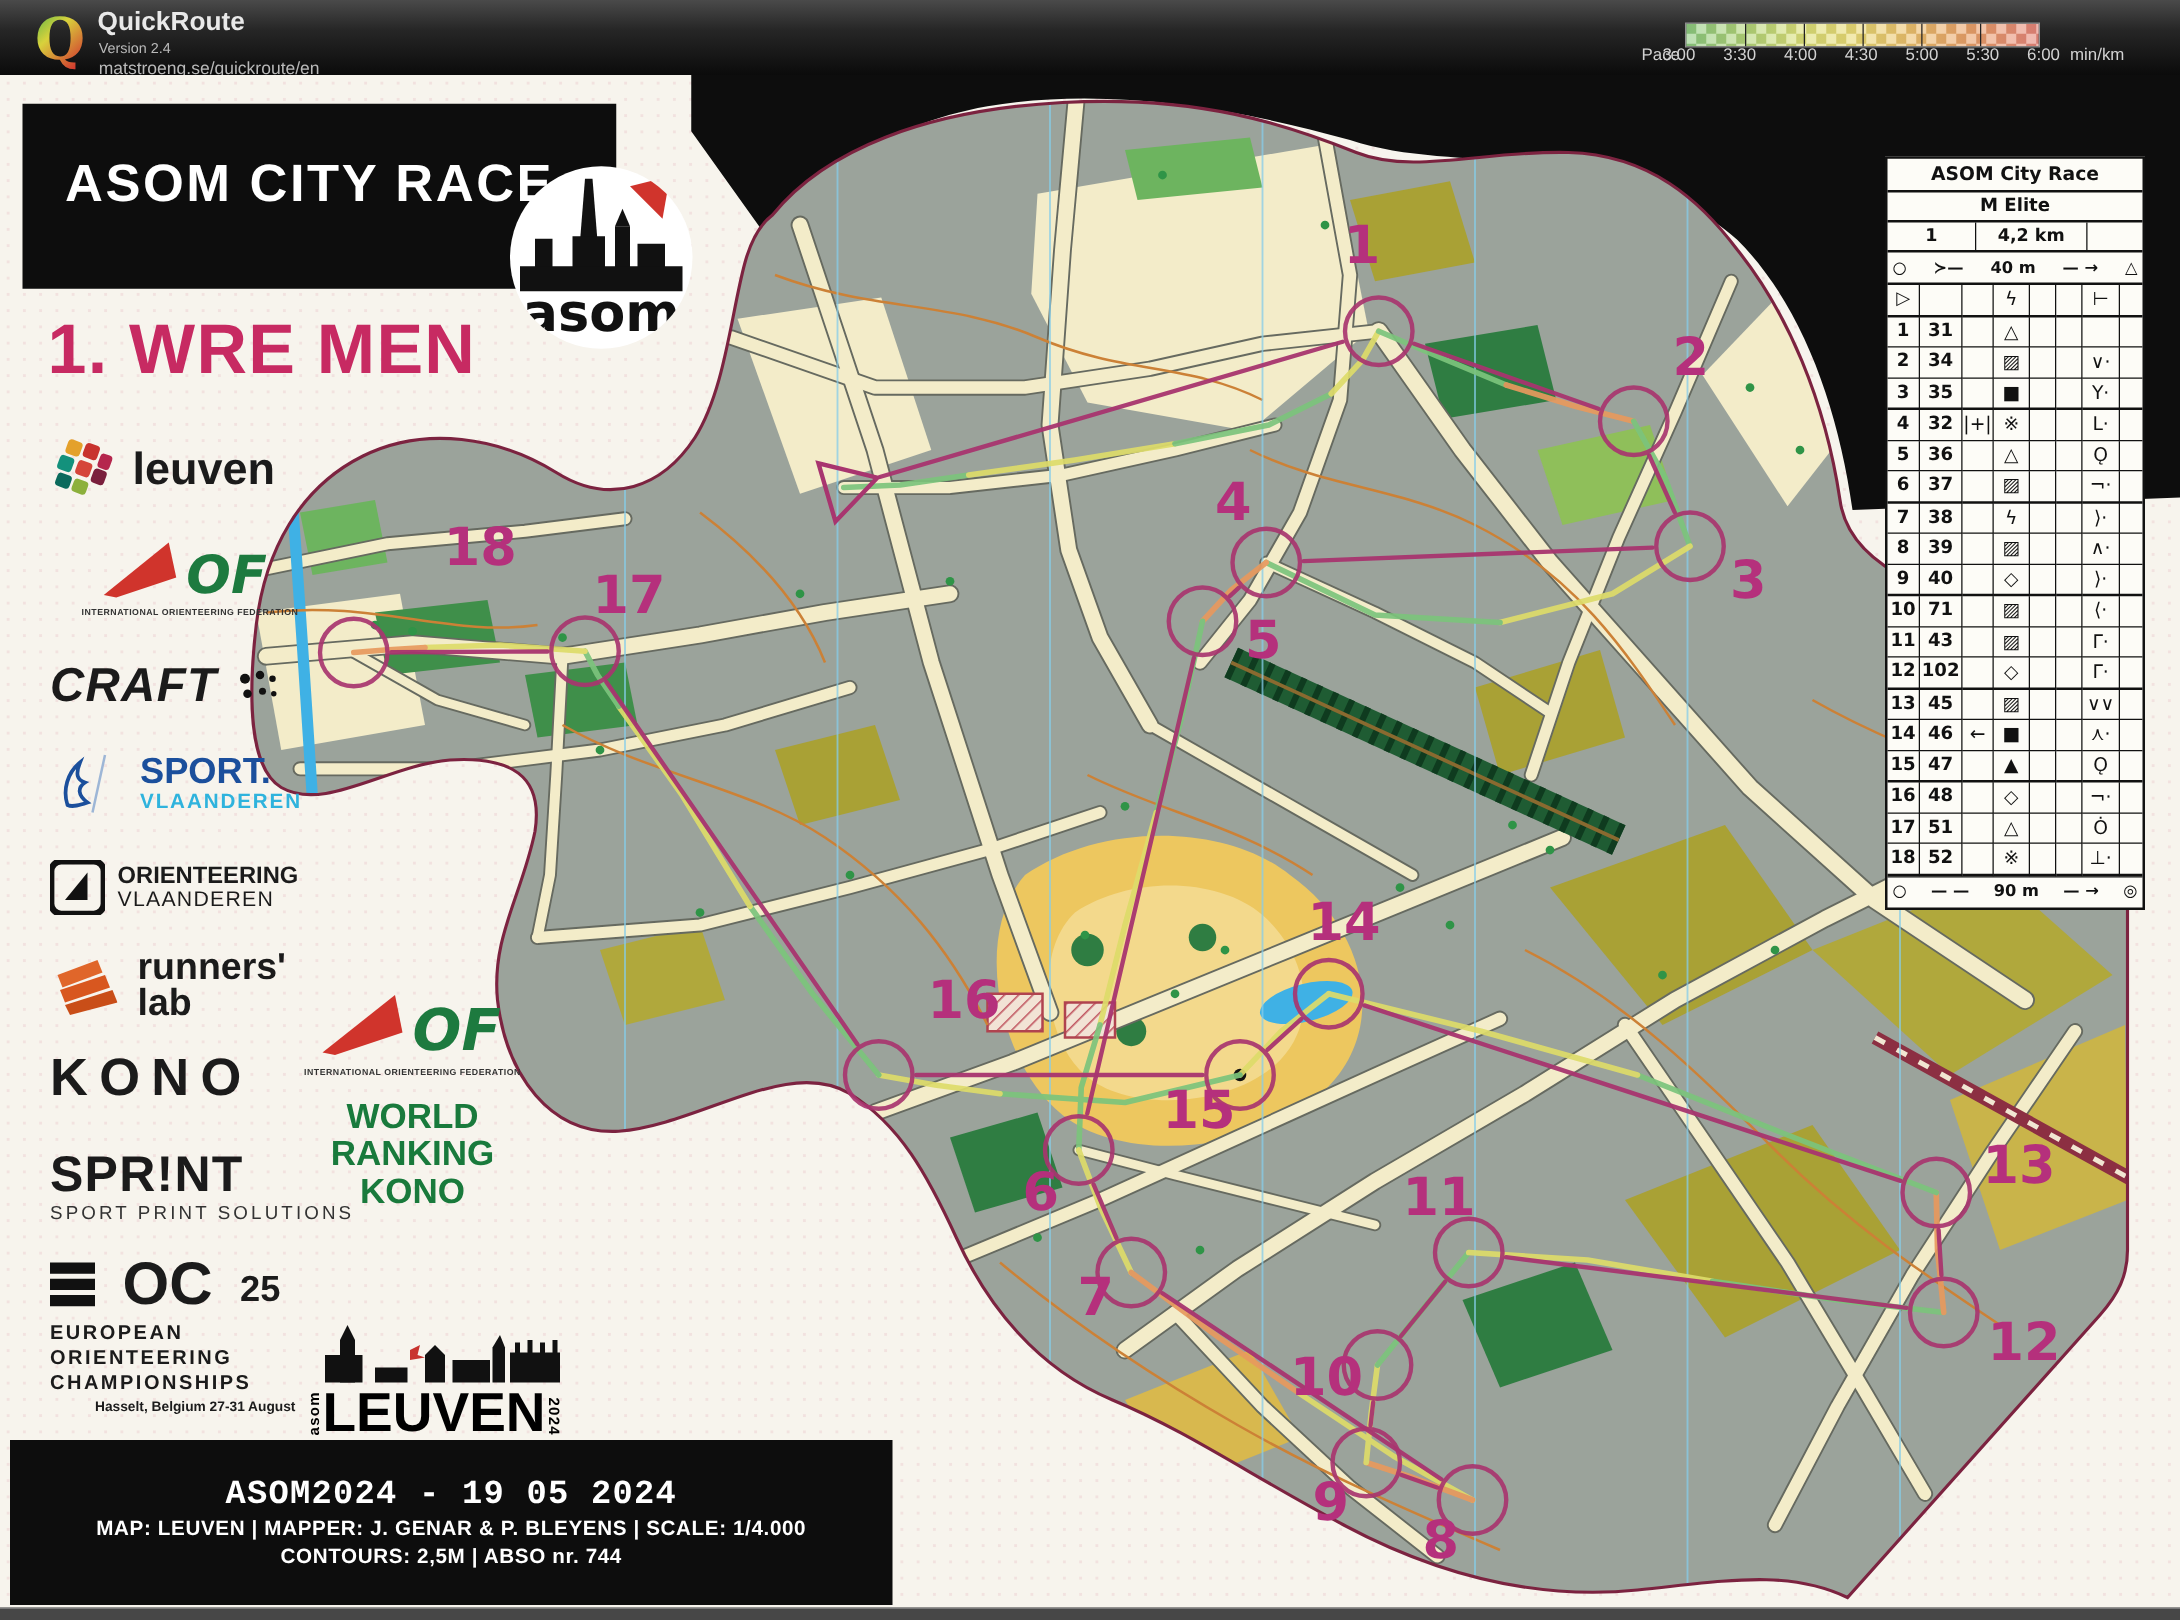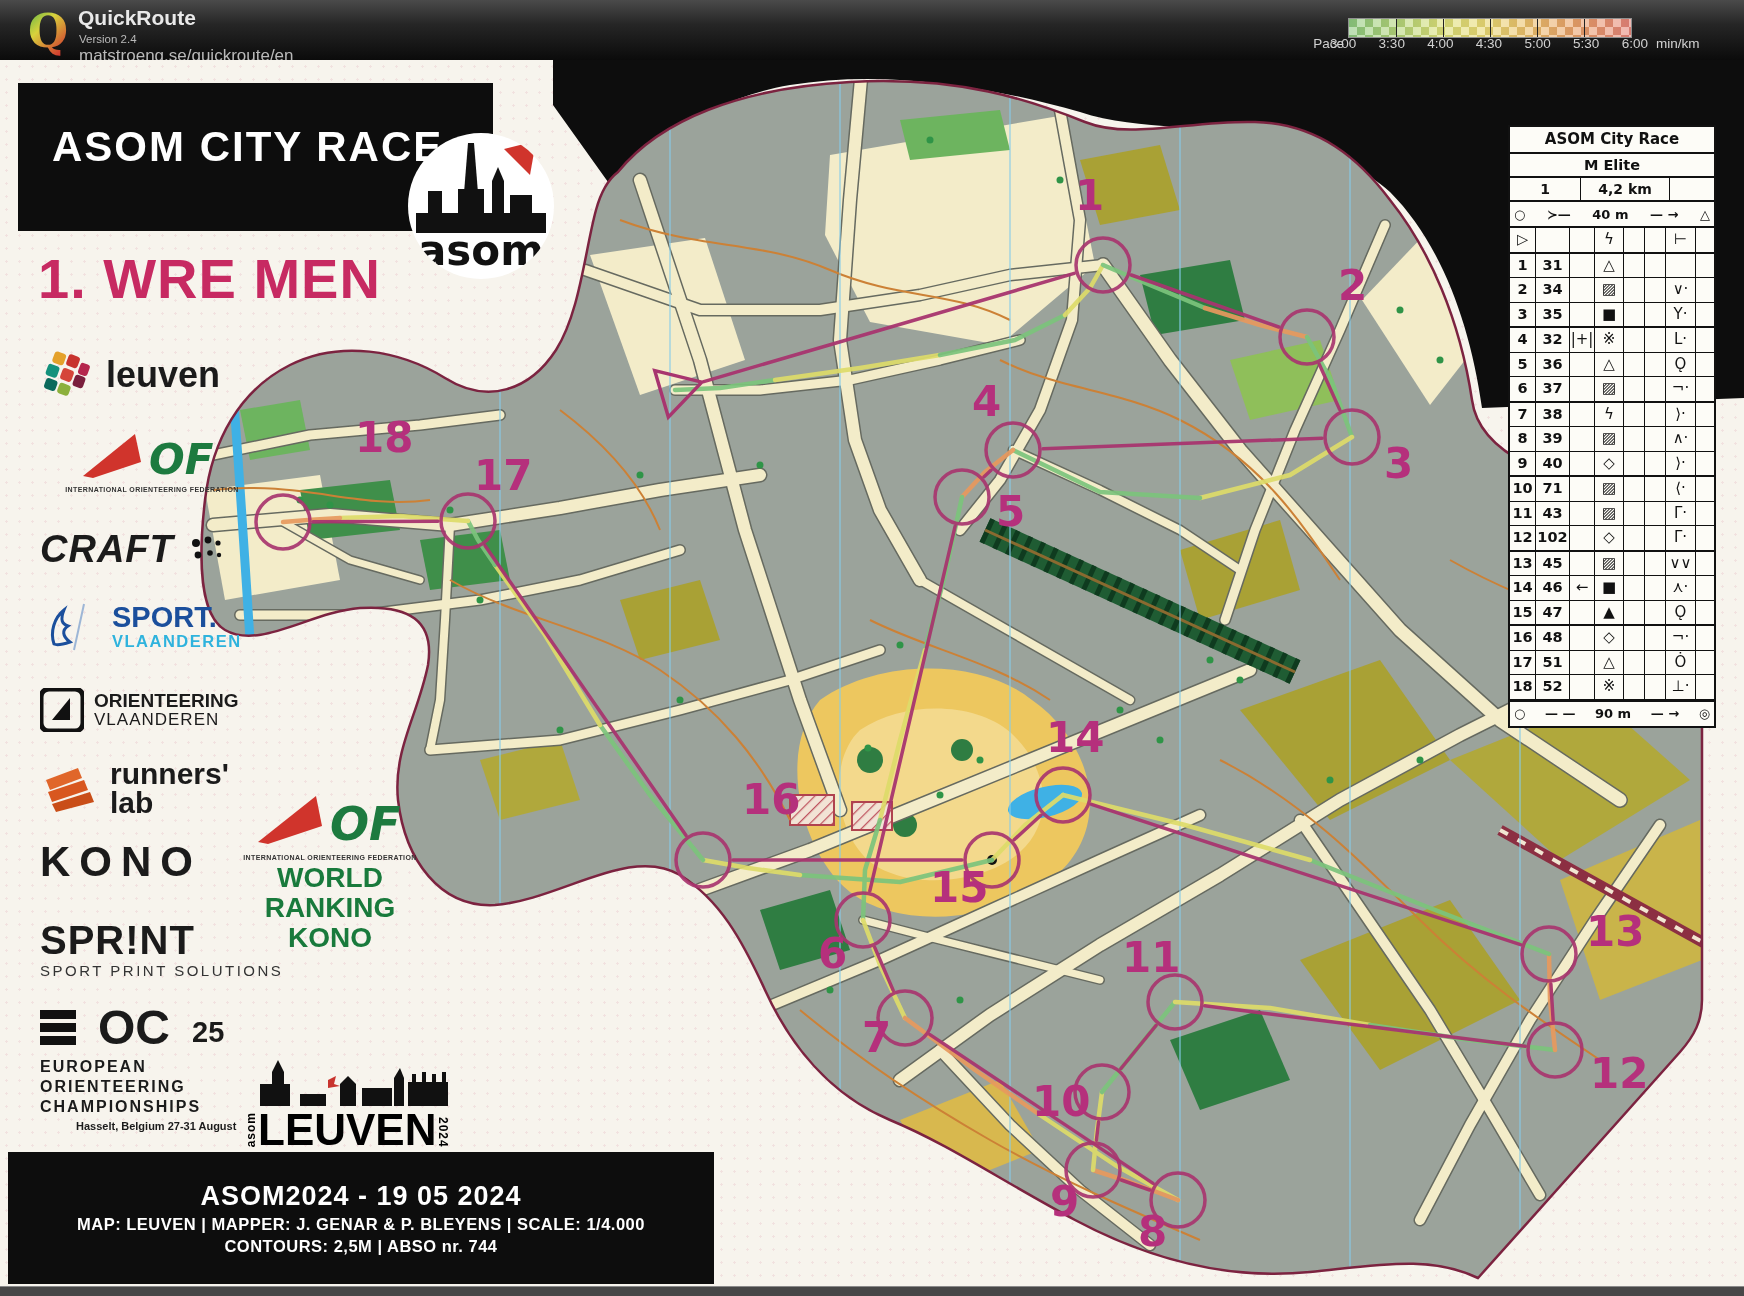--- a/index.html
+++ b/index.html
@@ -2,21 +2,21 @@
 <html><head>
 <meta charset="utf-8">
 <style>
   html,body{margin:0;padding:0;width:1744px;height:1296px;overflow:hidden;background:#000;
     font-family:"Liberation Sans",sans-serif;}
   .titlebar{position:absolute;left:0;top:0;width:1744px;height:60px;
     background:linear-gradient(#4a4a4a 0%,#262626 40%,#0b0b0b 100%);}
   .qlogo{position:absolute;left:26px;top:5px;}
   .app-title{position:absolute;left:78px;top:6px;color:#e9e9e9;font-size:21px;font-weight:600;}
   .app-version{position:absolute;left:79px;top:33px;color:#b9b9b9;font-size:11.5px;}
-  .app-url{position:absolute;left:79px;top:46px;color:#b9b9b9;font-size:17px;}
+  .app-url{position:absolute;left:79px;top:46px;color:#b9b9b9;font-size:14px;}
   .legend{position:absolute;right:14px;top:0;width:470px;height:60px;}
   .legend-bar{position:absolute;left:88px;top:18px;width:282px;height:18px;border:1px solid #909090;
     background-image:repeating-conic-gradient(rgba(255,255,255,.42) 0% 25%, rgba(0,0,0,.07) 0% 50%),
       linear-gradient(90deg,#8cc97f 0%,#b5d578 18%,#dce077 33%,#e9d973 48%,#ecc06c 63%,#eaa168 80%,#e6857a 100%);
     background-size:16px 16px,100% 100%;}
   .legend-bar .tick{position:absolute;top:0;width:1px;height:100%;background:#222;}
   .legend-pace{position:absolute;left:0;top:36px;width:84px;text-align:right;color:#d2d2d2;font-size:13.5px;}
   .legend-ticks{position:absolute;left:70px;top:36px;width:318px;display:flex;justify-content:space-between;
     color:#d2d2d2;font-size:13.5px;}
   .legend-unit{position:absolute;left:396px;top:36px;color:#d2d2d2;font-size:13.5px;}
@@ -43,30 +43,30 @@
   .kono-txt{font-size:42px;font-weight:900;letter-spacing:9px;}
   .sprint-txt{font-size:40px;font-weight:900;letter-spacing:1px;line-height:1;}
   .sprint-sub{font-size:15px;font-weight:500;letter-spacing:2.5px;color:#333;margin-top:2px;}
   .eoc-row{display:flex;align-items:flex-end;gap:22px;}
   .eoc-bars span{display:block;width:36px;height:9px;background:#111;margin:4px 0;}
   .eoc-oc{font-size:48px;font-weight:900;line-height:.85;}
   .eoc-25{font-size:29px;font-weight:900;}
   .eoc-lines{font-size:16px;font-weight:900;letter-spacing:2px;line-height:1.25;margin-top:8px;}
   .eoc-sub{font-size:11px;font-weight:800;margin-top:3px;margin-left:36px;}
   .wre-block{position:absolute;left:238px;top:732px;width:184px;text-align:center;}
-  .wre-lines{color:#197a3c;font-size:28px;font-weight:900;line-height:1.08;margin-top:2px;}
+  .wre-lines{color:#197a3c;font-size:28px;font-weight:900;line-height:1.08;margin-top:16px;}
   .leuven-block{position:absolute;left:244px;top:998px;width:212px;}
   .leuven-row{display:flex;align-items:flex-end;}
   .leuven-big{font-size:44px;font-weight:900;line-height:.8;letter-spacing:0px;}
   .vert{writing-mode:vertical-rl;transform:rotate(180deg);font-size:12px;font-weight:800;letter-spacing:1px;}
   .vert2{writing-mode:vertical-rl;font-size:12px;font-weight:800;letter-spacing:1px;}
   
   .credits{position:absolute;left:8px;top:1092px;width:706px;height:132px;background:#0d0d0d;color:#fff;
     display:flex;flex-direction:column;justify-content:center;align-items:center;gap:3px;}
-  .credits-1{font-size:27px;font-weight:800;letter-spacing:1px;}
+  .credits-1{font-size:27px;font-weight:800;letter-spacing:1px;font-family:Liberation Mono, monospace;}
   .credits-2,.credits-3{font-size:16.5px;font-weight:700;letter-spacing:.5px;}
   .bottom-edge{position:absolute;left:0;top:1286px;width:1744px;height:10px;background:#474747;border-top:1px solid #8a8a8a;}
   
   .sheet{position:absolute;left:1508px;top:65px;width:204px;background:#fdfcf7;border:2.5px solid #111;
     font-family:"DejaVu Sans",sans-serif;color:#111;}
   .sheet-title{height:25px;line-height:25px;text-align:center;font-size:15px;font-weight:700;border-bottom:2px solid #111;}
   .sheet-class{height:22px;line-height:22px;text-align:center;font-size:14.5px;font-weight:700;border-bottom:2px solid #111;}
   .sheet-course{display:flex;height:22px;line-height:22px;font-size:14px;font-weight:700;border-bottom:2px solid #111;}
   .sheet-course span{text-align:center;}
   .sc-a{width:70px;border-right:1.5px solid #111;}

